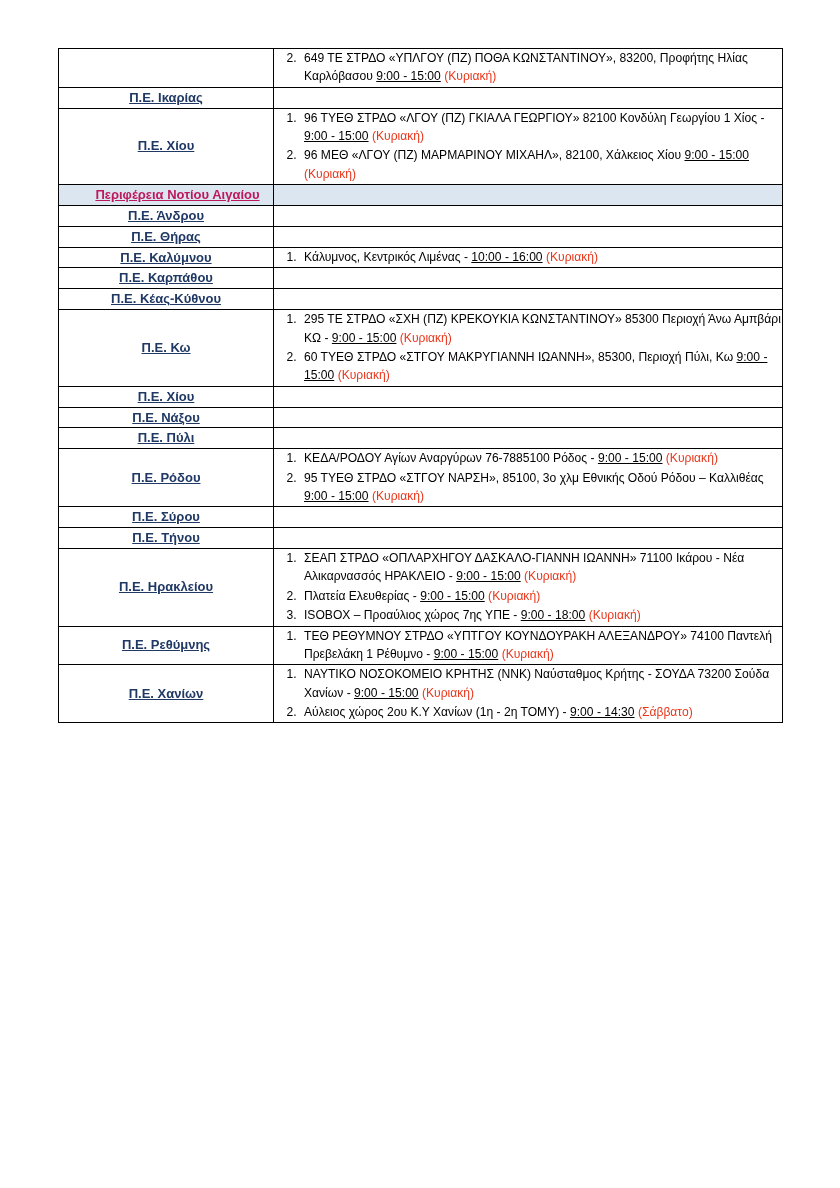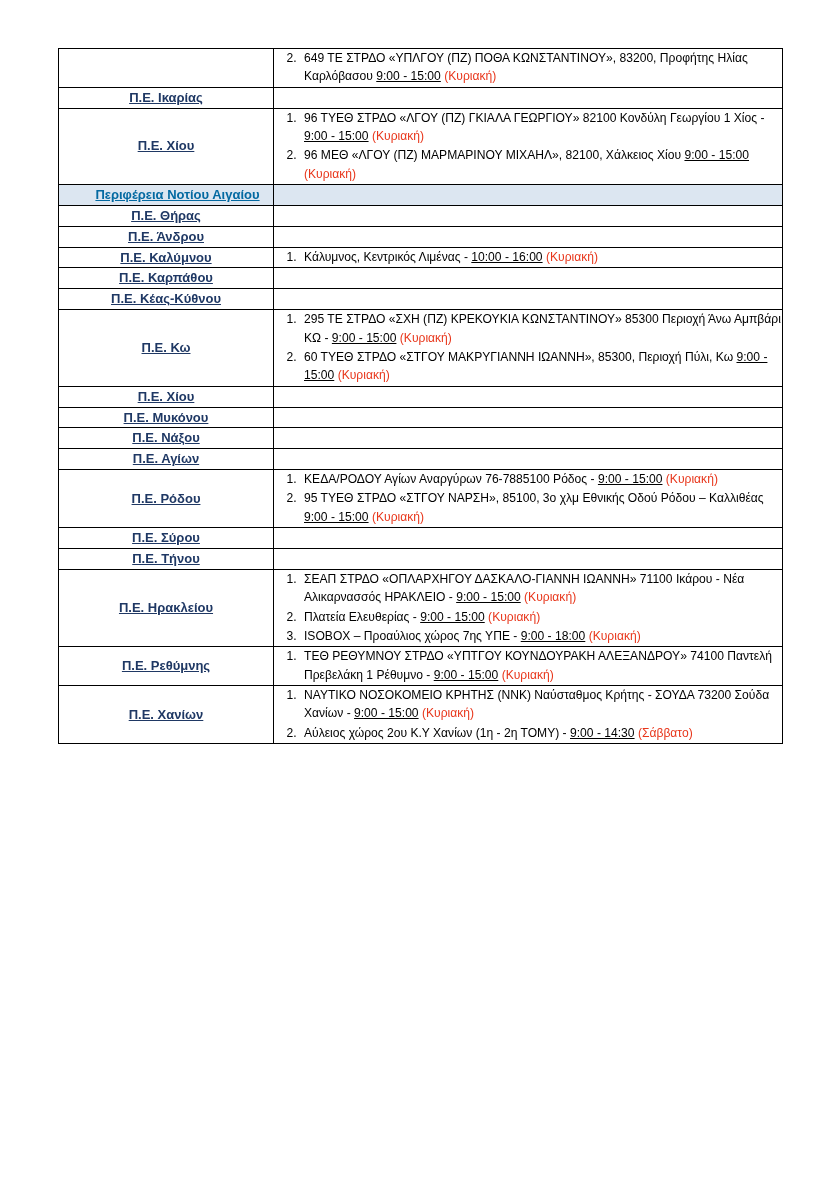--- a/index.html
+++ b/index.html
@@ -45,21 +45,21 @@
     color: #1f3864;
     text-decoration: underline;
     line-height: 1.45;
     display: inline-block;
   }
   
   tr.section-row td {
     background: #dce6f1;
   }
   tr.section-row .region-label {
-    color: #0369a1;
+    color: #be185d;
     margin-left: 23px;
   }
   tr.section-row td.content-cell {
     background: #dce6f1;
   }
 
   
   .content-cell {
     padding: 5px 6px 5px 8px;
     font-size: 12.1px;
@@ -118,27 +118,27 @@
             </ol>
           </td>
         </tr>
         <tr class="section-row">
           <td class="region-cell"><span class="region-label">Περιφέρεια Νοτίου Αιγαίου</span></td>
           <td class="content-cell">
             <div class="empty-cell">&nbsp;</div>
           </td>
         </tr>
         <tr>
+          <td class="region-cell"><span class="region-label">Π.Ε. Άνδρου</span></td>
+          <td class="content-cell">
+            <div class="empty-cell">&nbsp;</div>
+          </td>
+        </tr>
+        <tr>
           <td class="region-cell"><span class="region-label">Π.Ε. Θήρας</span></td>
-          <td class="content-cell">
-            <div class="empty-cell">&nbsp;</div>
-          </td>
-        </tr>
-        <tr>
-          <td class="region-cell"><span class="region-label">Π.Ε. Άνδρου</span></td>
           <td class="content-cell">
             <div class="empty-cell">&nbsp;</div>
           </td>
         </tr>
         <tr>
           <td class="region-cell"><span class="region-label">Π.Ε. Καλύμνου</span></td>
           <td class="content-cell">
             <ol class="items">
               <li><span>Κάλυμνος, Κεντρικός Λιμένας - </span><span class="u">10:00 - 16:00</span><span> </span><span class="red">(Κυριακή)</span></li>
             </ol>
@@ -165,33 +165,27 @@
             </ol>
           </td>
         </tr>
         <tr>
           <td class="region-cell"><span class="region-label">Π.Ε. Χίου</span></td>
           <td class="content-cell">
             <div class="empty-cell">&nbsp;</div>
           </td>
         </tr>
         <tr>
-          <td class="region-cell"><span class="region-label">Π.Ε. Μυκόνου</span></td>
-          <td class="content-cell">
-            <div class="empty-cell">&nbsp;</div>
-          </td>
-        </tr>
-        <tr>
           <td class="region-cell"><span class="region-label">Π.Ε. Νάξου</span></td>
           <td class="content-cell">
             <div class="empty-cell">&nbsp;</div>
           </td>
         </tr>
         <tr>
-          <td class="region-cell"><span class="region-label">Π.Ε. Αγίων</span></td>
+          <td class="region-cell"><span class="region-label">Π.Ε. Πύλι</span></td>
           <td class="content-cell">
             <div class="empty-cell">&nbsp;</div>
           </td>
         </tr>
         <tr>
           <td class="region-cell"><span class="region-label">Π.Ε. Ρόδου</span></td>
           <td class="content-cell">
             <ol class="items">
               <li><span>ΚΕΔΑ/ΡΟΔΟΥ Αγίων Αναργύρων 76-7885100 Ρόδος - </span><span class="u">9:00 - 15:00</span><span> </span><span class="red">(Κυριακή)</span></li>
               <li><span>95 ΤΥΕΘ ΣΤΡΔΟ «ΣΤΓΟΥ ΝΑΡΣΗ», 85100, 3ο χλμ Εθνικής Οδού Ρόδου – Καλλιθέας </span><span class="u">9:00 - 15:00</span><span> </span><span class="red">(Κυριακή)</span></li>

